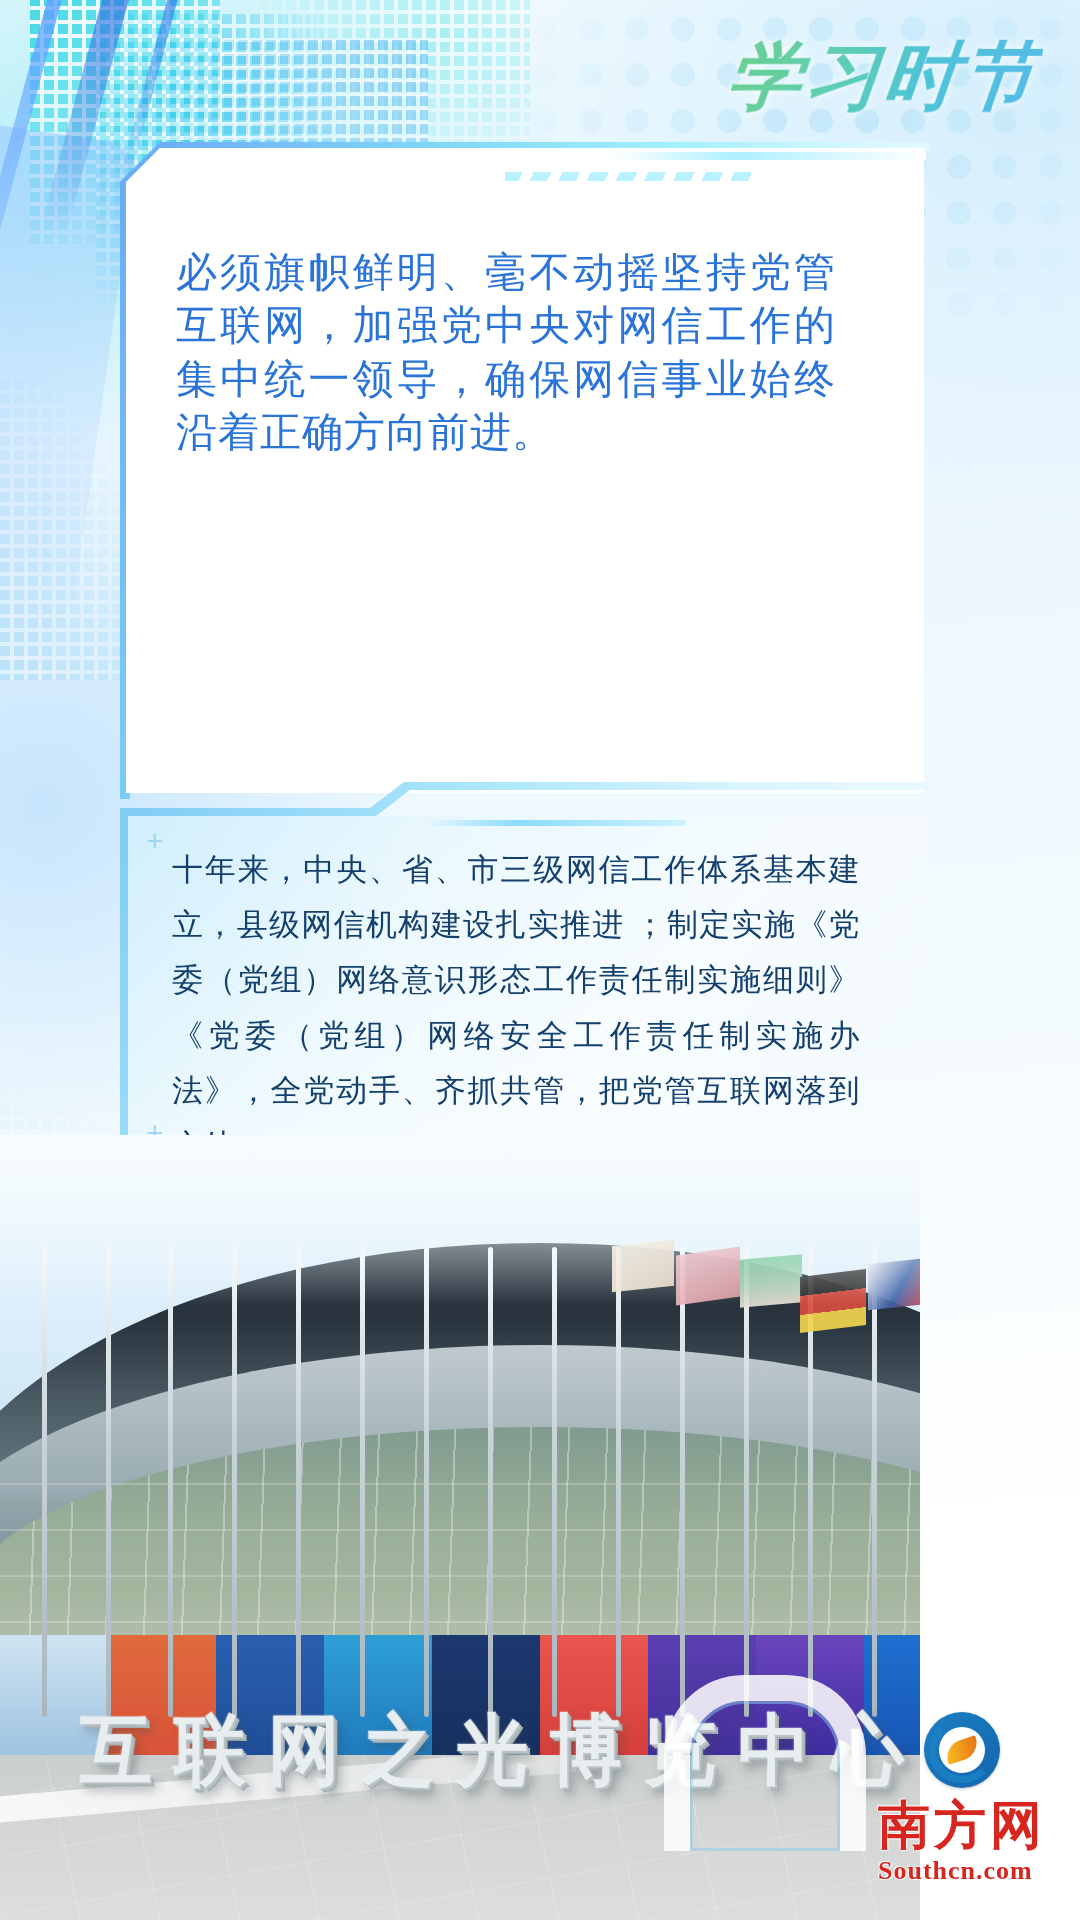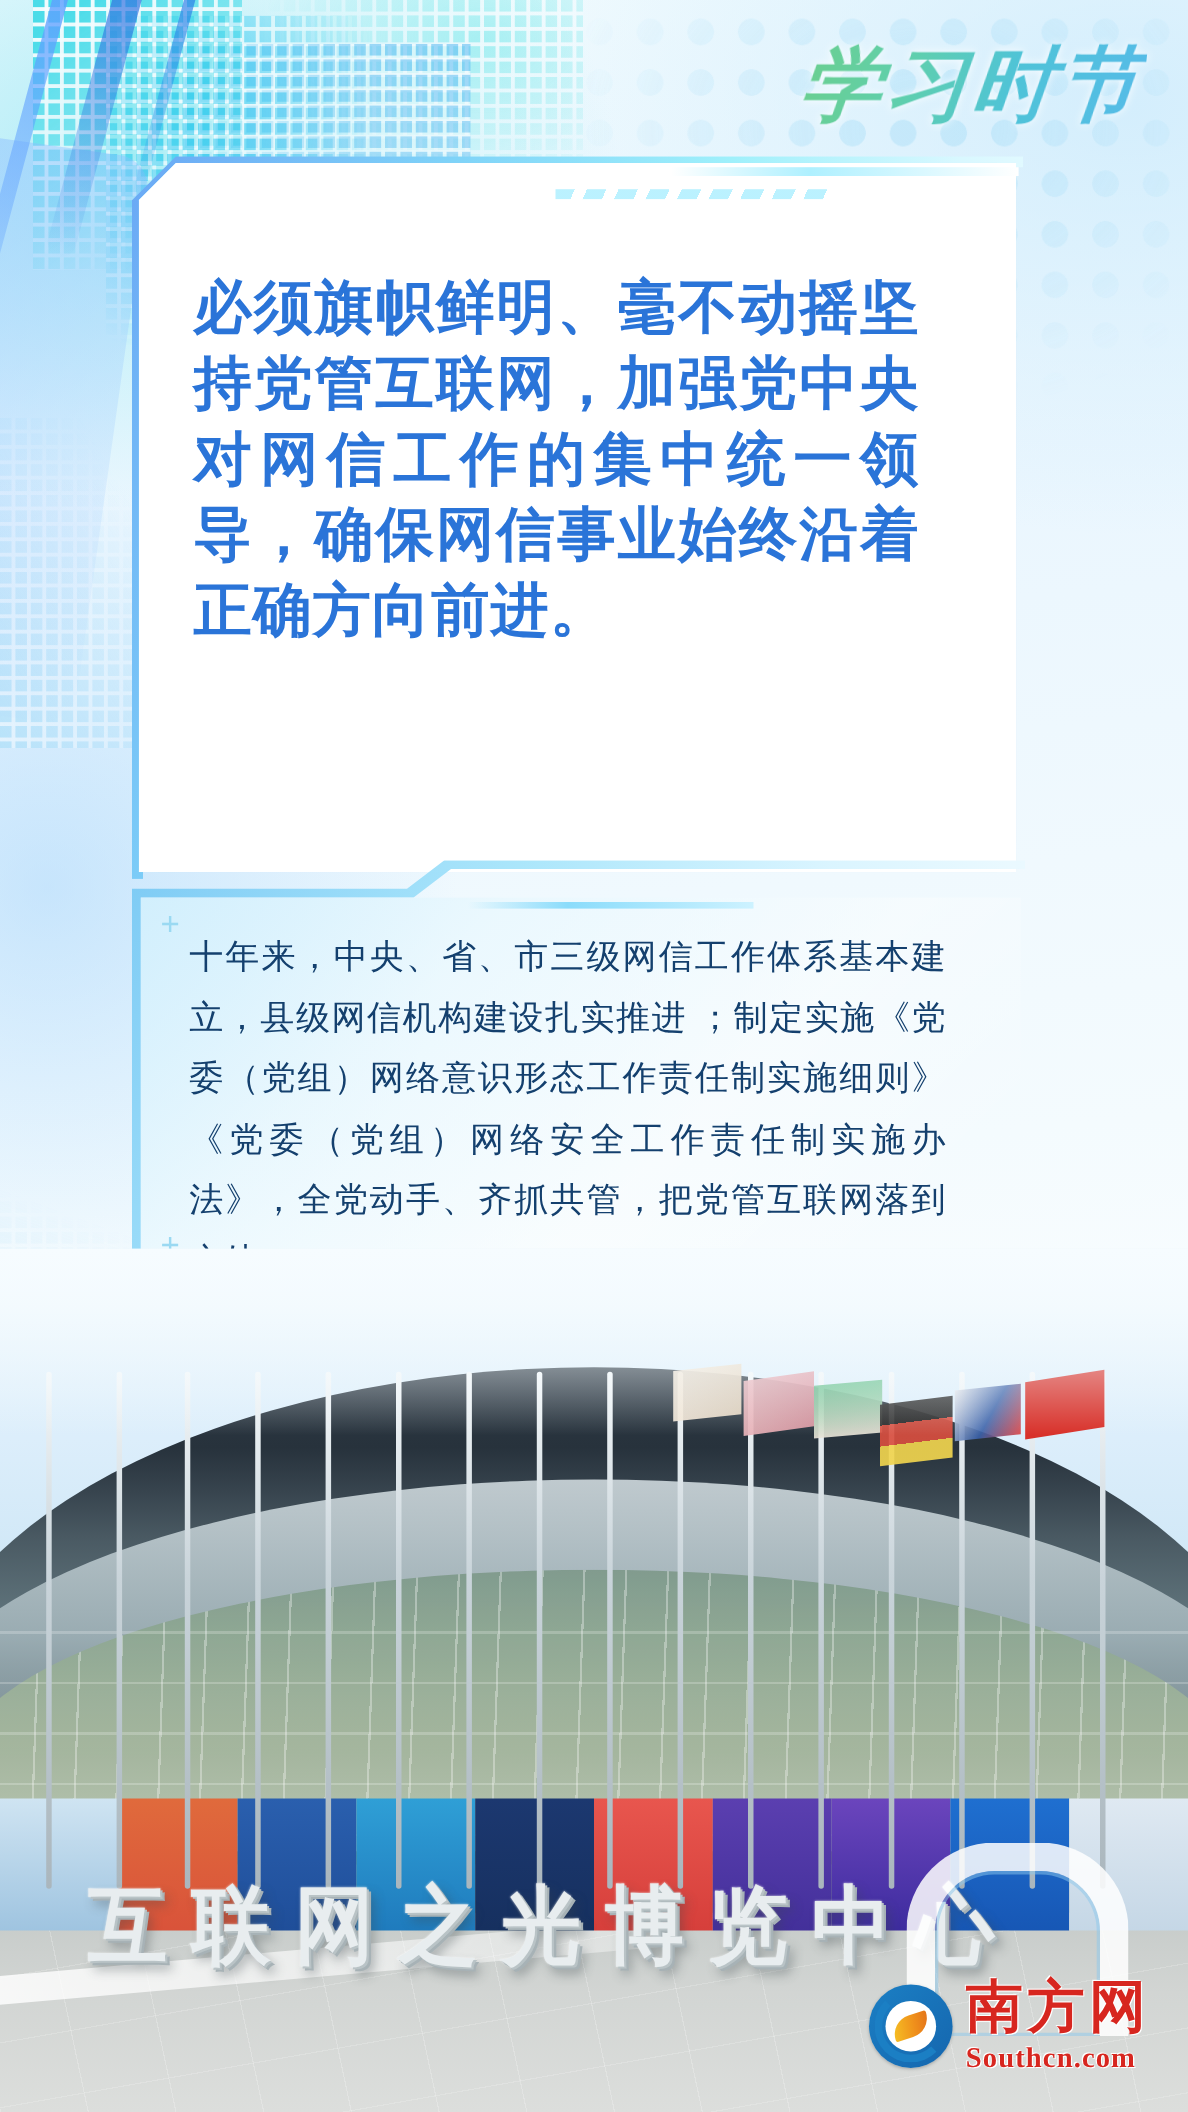--- a/index.html
+++ b/index.html
@@ -115,21 +115,21 @@
   }
   .card-dash{
     position:absolute;left:505px;top:172px;width:250px;height:9px;
     background:repeating-linear-gradient(115deg,#b3f0ff 0 16px,rgba(255,255,255,0) 16px 26px);
     opacity:.9;
   }
 
   .quote{
     position:absolute;left:176px;top:246px;width:660px;
     font-family:"Liberation Serif","DejaVu Serif",serif;
-    font-weight:bold;font-size:53px;line-height:1.30;
+    font-weight:normal;font-size:41px;line-height:1.30;
     color:#2a74d8;letter-spacing:1px;text-align:justify;
   }
   .attrib{
     position:absolute;left:176px;top:645px;width:650px;
     font-size:25px;line-height:1.62;color:#3c3a3a;letter-spacing:.3px;
   }
 
   
   .panel-frame{
     position:absolute;left:120px;top:782px;width:812px;height:370px;
@@ -149,21 +149,21 @@
   .plus.p1{left:146px;top:826px;}
   .plus.p2{left:146px;top:1118px;}
 
   .body-text{
     position:absolute;left:172px;top:842px;width:688px;
     font-size:31px;line-height:1.78;color:#14406e;letter-spacing:.4px;
     text-align:justify;text-justify:inter-ideograph;
   }
 
   
-  .photo{position:absolute;left:0;top:1135px;width:1080px;height:785px;overflow:hidden;}
+  .photo{position:absolute;left:0;top:1135px;width:920px;height:785px;overflow:hidden;}
   .sky{
     position:absolute;inset:0;
     background:linear-gradient(180deg,#e9f4fb 0%,#dceefb 22%,#cfe7f6 38%,#c9e2f0 50%,#cfe4ef 100%);
   }
   .photo-fade{
     position:absolute;left:0;top:0;width:1080px;height:170px;
     background:linear-gradient(180deg,#f6fcff 0%,rgba(246,252,255,.85) 28%,rgba(246,252,255,0) 100%);
     z-index:9;
   }
   
@@ -232,21 +232,21 @@
   }
   .arch{
     position:absolute;right:54px;top:540px;width:150px;height:150px;
     border:26px solid rgba(255,255,255,.85);border-radius:80px 80px 0 0;border-bottom:none;
     box-shadow:inset 0 0 0 3px rgba(140,200,235,.5);
   }
 
   
   .footer{position:absolute;left:0;bottom:0;width:1080px;height:150px;z-index:20;}
   .logo-row{position:absolute;right:34px;bottom:36px;display:flex;align-items:center;gap:22px;}
-  .southcn{display:flex;align-items:center;gap:12px;}
+  .southcn{display:flex;align-items:center;gap:12px;flex-direction:column;}
   .s-mark{
     width:76px;height:76px;border-radius:50%;
     background:linear-gradient(135deg,#1b7fc4,#1566ae);
     position:relative;box-shadow:0 1px 3px rgba(0,0,0,.25);
     display:flex;align-items:center;justify-content:center;
   }
   .s-mark::before{
     content:"";position:absolute;left:50%;top:50%;width:46px;height:46px;
     transform:translate(-50%,-50%);border-radius:50%;
     background:#fff;

